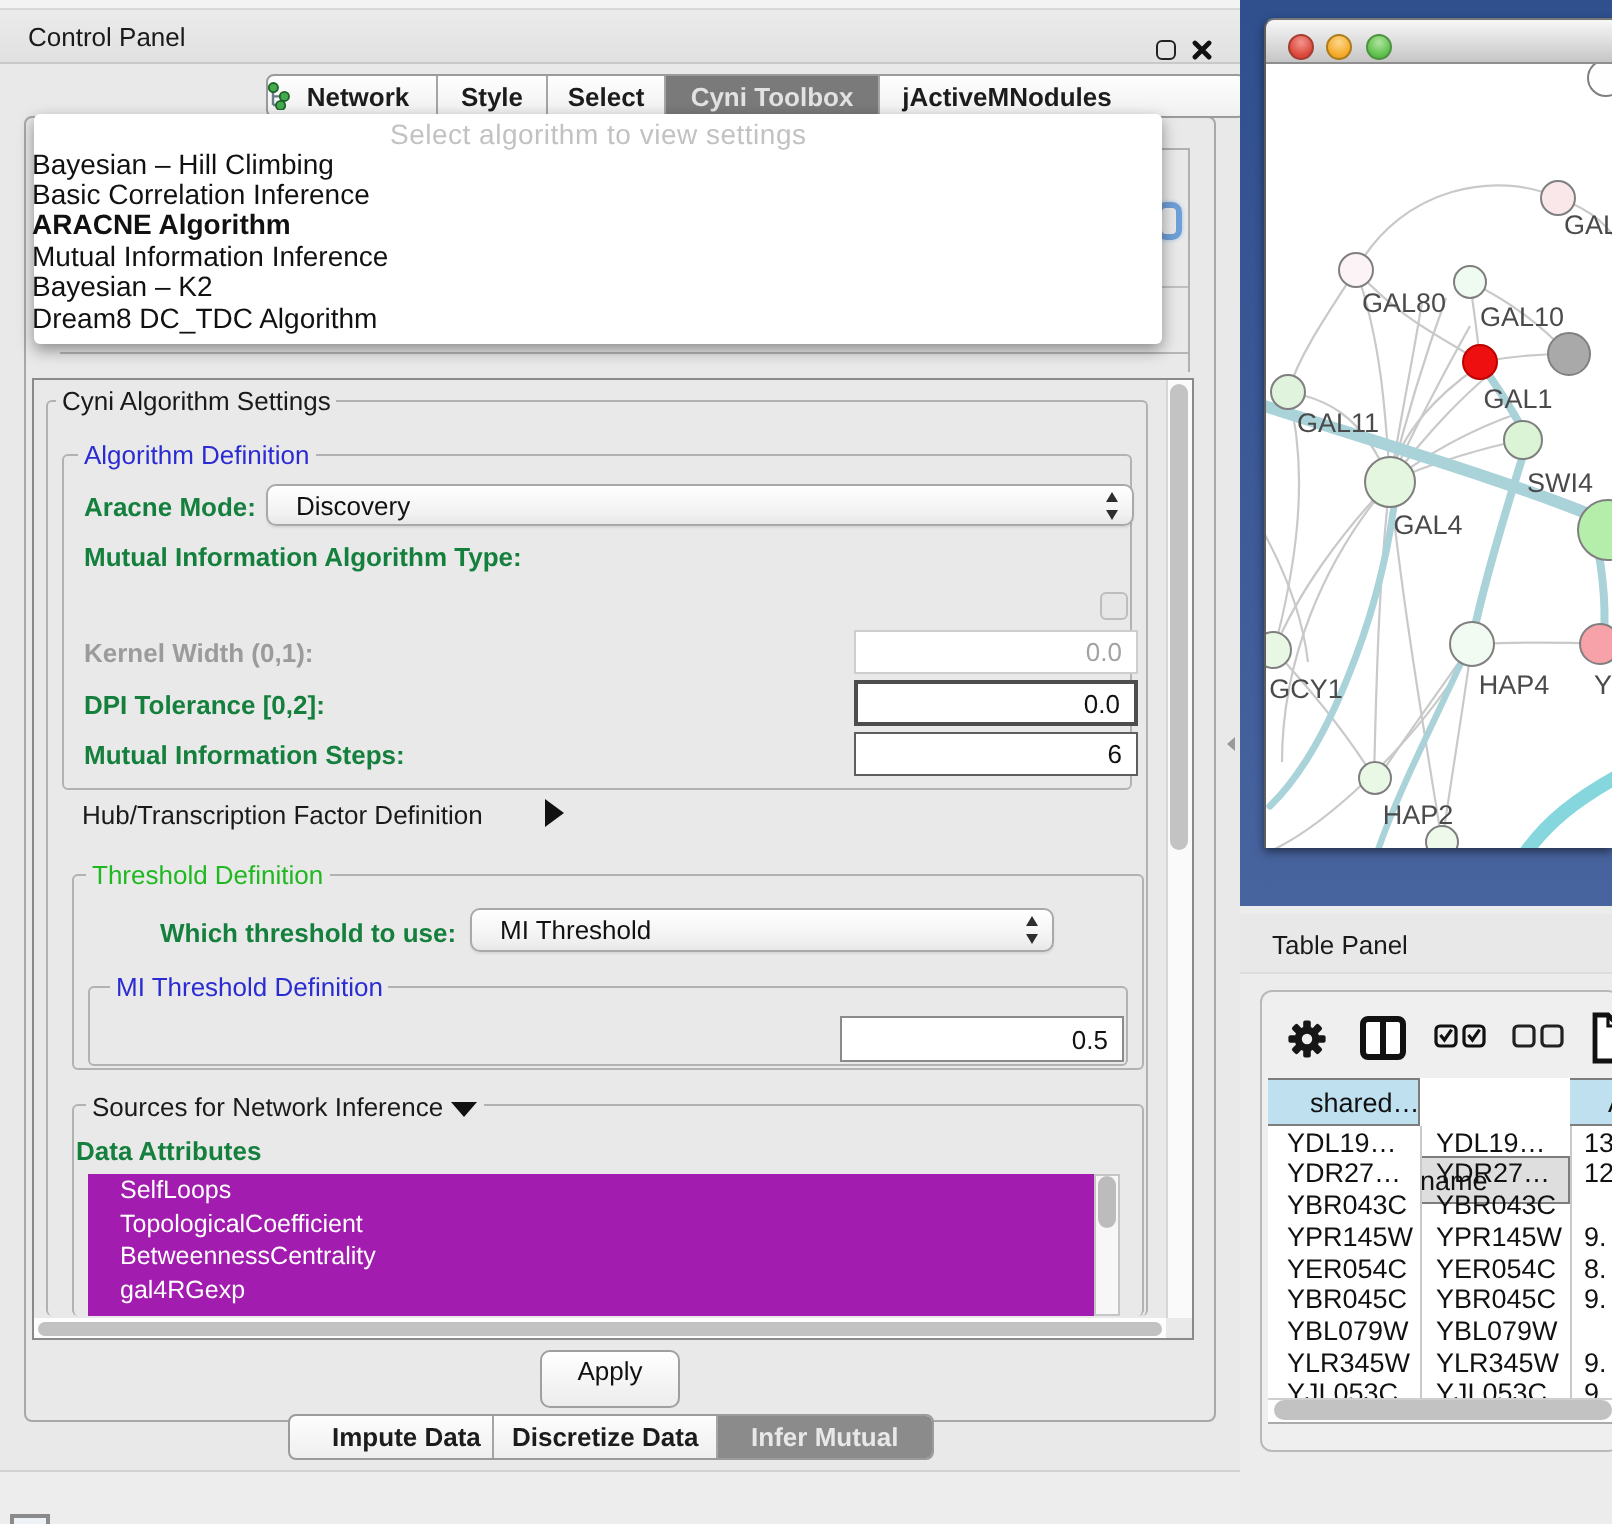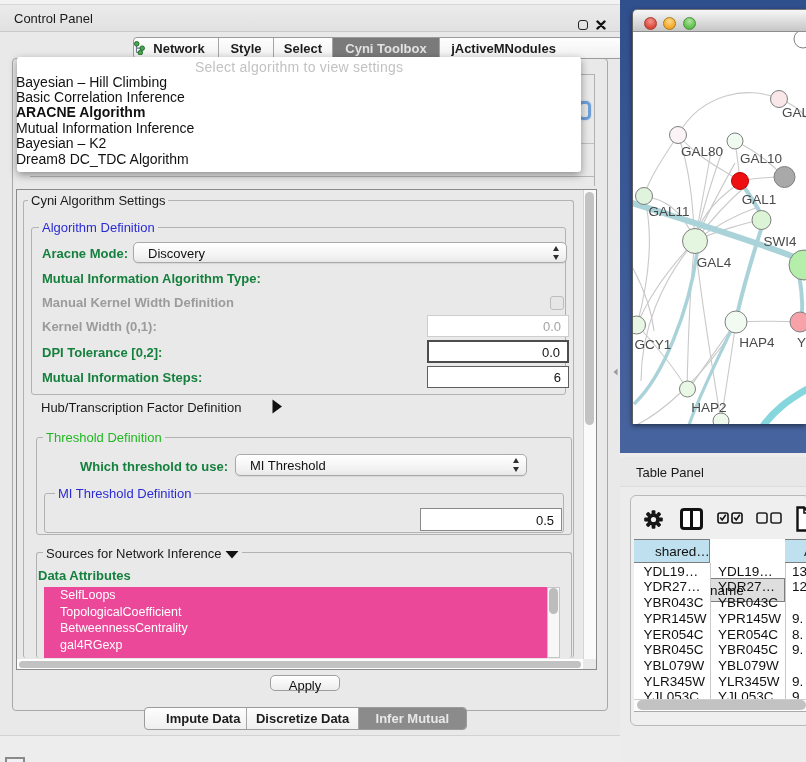--- a/index.html
+++ b/index.html
@@ -69,21 +69,20 @@
   <div class="combo" style="left:133px;top:242px;width:434px;height:21px;">
       <span class="ct">Discovery</span>
       <svg class="step" width="8" height="16" viewBox="0 0 8 16">
         <path d="M4 1 L7 6 L1 6 Z" fill="#2e2e2e"></path>
         <path d="M4 15 L1 10 L7 10 Z" fill="#2e2e2e"></path>
       </svg>
     </div>
 
   <div class="flbl" style="left:42px;top:271px;">Mutual Information Algorithm Type:</div>
 
-  <div class="flbl glbl" style="left:42px;top:295px;">Manual Kernel Width Definition</div>
   <div class="abs" style="left:550px;top:296px;width:14px;height:14px;background:#e6e6e6;border:1px solid #bdbdbd;border-radius:3px;"></div>
 
   <div class="flbl glbl" style="left:42px;top:319px;">Kernel Width (0,1):</div>
   <div class="field" style="left:427px;top:315px;width:142px;height:22px;border:1px solid #cecece;">
       <span style="color:#a3a3a3;">0.0</span>
     </div>
 
   <div class="flbl" style="left:42px;top:345px;">DPI Tolerance [0,2]:</div>
   <div class="field" style="left:427px;top:340px;width:142px;height:23px;border:2px solid #4d4d4d;">
       <span>0.0</span>
@@ -118,34 +117,34 @@
       <span>0.5</span>
     </div>
 
   <div class="grp" style="left:36px;top:552px;width:536px;height:106px;border-bottom:none;"></div>
   <div class="gt lbl" style="left:43px;top:546px;">Sources for Network Inference <svg width="14" height="9" viewBox="0 0 14 9" style="vertical-align:-1px;">
         <path d="M0.5 1 L13.5 1 L7 8.5 Z" fill="#111"></path>
       </svg></div>
 
   <div class="flbl" style="left:38px;top:568px;">Data Attributes</div>
 
-  <div class="abs" style="left:44px;top:587px;width:503px;height:71px;background:#ec4899;color:#fff;font-size:12.5px;overflow:hidden;">
+  <div class="abs" style="left:44px;top:587px;width:503px;height:71px;background:#a21caf;color:#fff;font-size:12.5px;overflow:hidden;">
     <div style="padding-left:16px;height:16.5px;line-height:16.5px;">SelfLoops</div>
     <div style="padding-left:16px;height:16.5px;line-height:16.5px;">TopologicalCoefficient</div>
     <div style="padding-left:16px;height:16.5px;line-height:16.5px;">BetweennessCentrality</div>
     <div style="padding-left:16px;height:16.5px;line-height:16.5px;">gal4RGexp</div>
   </div>
 
   <div class="abs" style="left:547px;top:587px;width:13px;height:71px;background:#f7f7f7;border:1px solid #c5c5c5;"></div>
   <div class="abs" style="left:549px;top:588px;width:9px;height:26px;background:#bcbcbc;border-radius:5px;"></div>
 
   <div class="abs" style="left:17px;top:659px;width:566px;height:11px;background:#fdfdfd;border-bottom:1px solid #8a8a8a;"></div>
   <div class="abs" style="left:19px;top:660.5px;width:562px;height:7.5px;background:#c2c2c2;border-radius:4px;"></div>
 
-  <div class="abs" style="left:270px;top:675px;width:70px;height:16px;border:1px solid #9f9f9f;border-radius:5px;background:linear-gradient(#ffffff,#ececec);text-align:center;line-height:19px;font-size:13px;color:#111;">Apply</div>
+  <div class="abs" style="left:270px;top:675px;width:70px;height:29px;border:1px solid #9f9f9f;border-radius:5px;background:linear-gradient(#ffffff,#ececec);text-align:center;line-height:19px;font-size:13px;color:#111;">Apply</div>
 
   <div class="abs" style="left:144px;top:707px;width:323px;height:23px;border:1px solid #9b9b9b;border-radius:4px;background:linear-gradient(#fdfdfd,#efefef);overflow:hidden;display:flex;">
     <div class="tabseg" style="width:103px;padding-left:15px;">Impute Data</div>
     <div class="tabseg" style="width:112px;">Discretize Data</div>
     <div class="tabseg sel" style="width:108px;border-right:none;background:#8b8b8b;color:#e8e8e8;">Infer Mutual</div>
   </div>
 
   <div class="abs" style="left:0;top:735px;width:620px;height:27px;background:#ededed;border-top:1px solid #d2d2d2;"></div>
   <div class="abs" style="left:5px;top:757px;width:20px;height:10px;border:2px solid #8a8a8a;background:#eef2f6;"></div>
   <svg class="abs" style="left:613px;top:368px;" width="5" height="8" viewBox="0 0 5 8">

